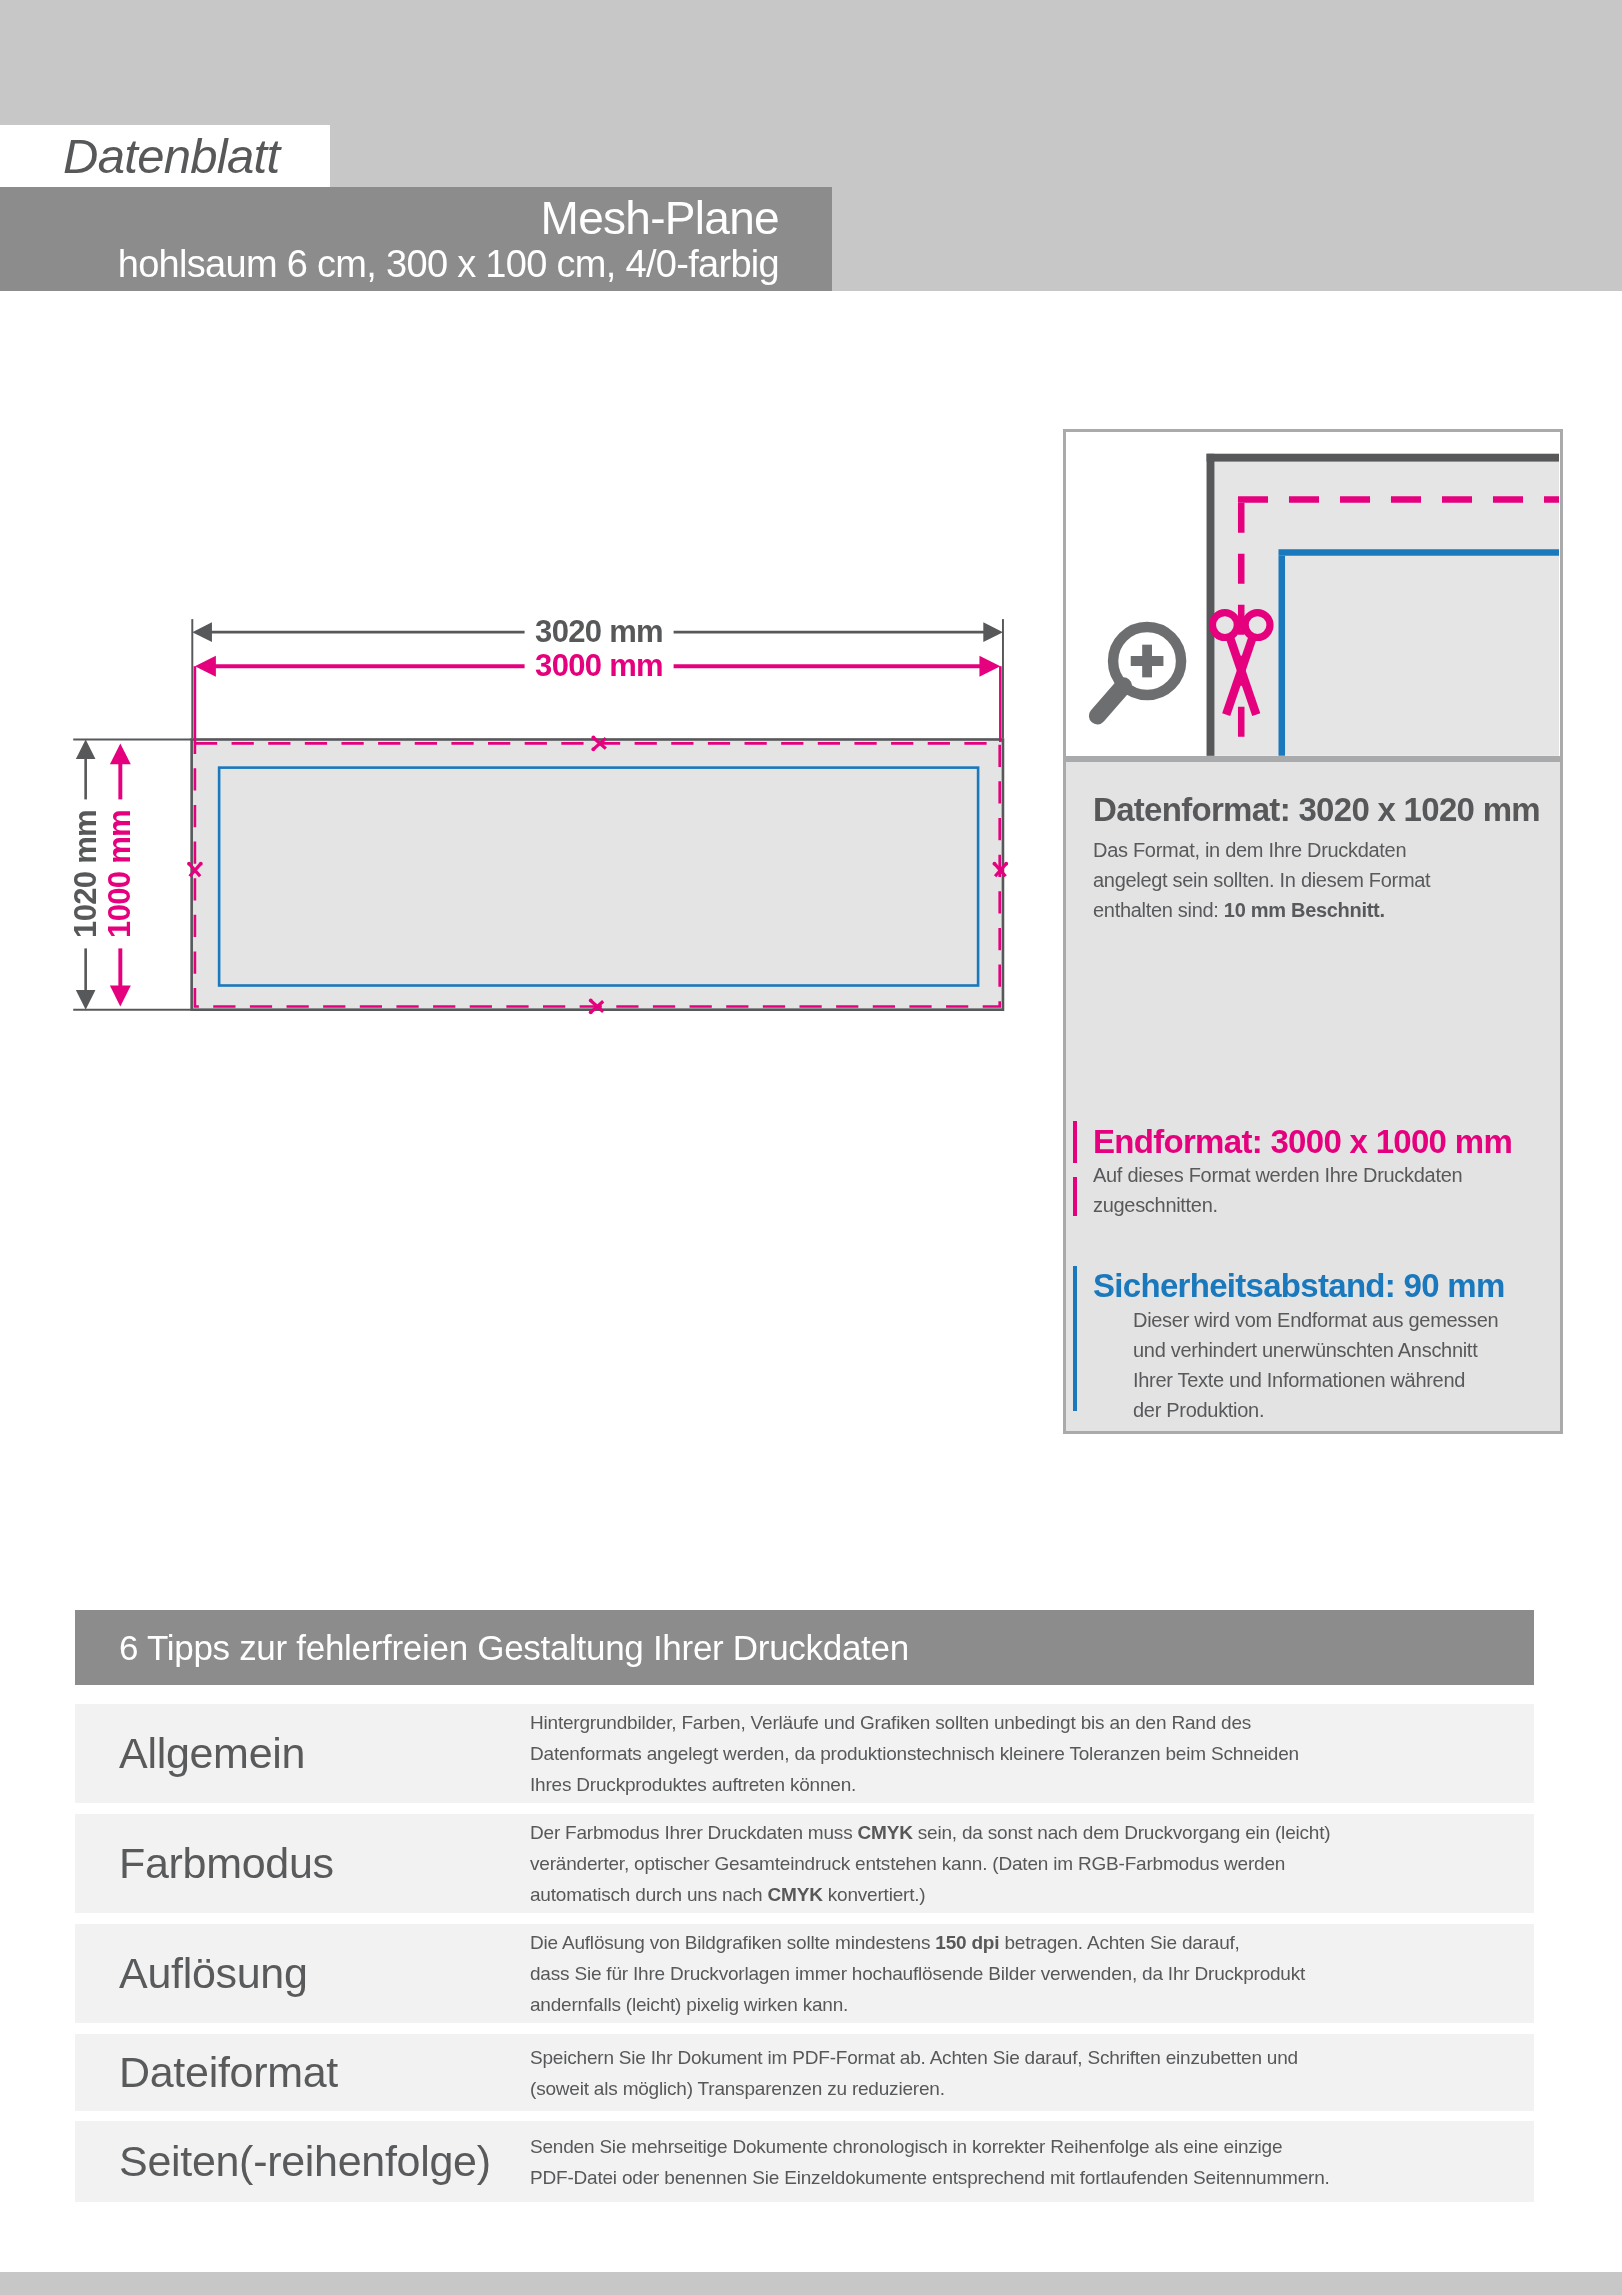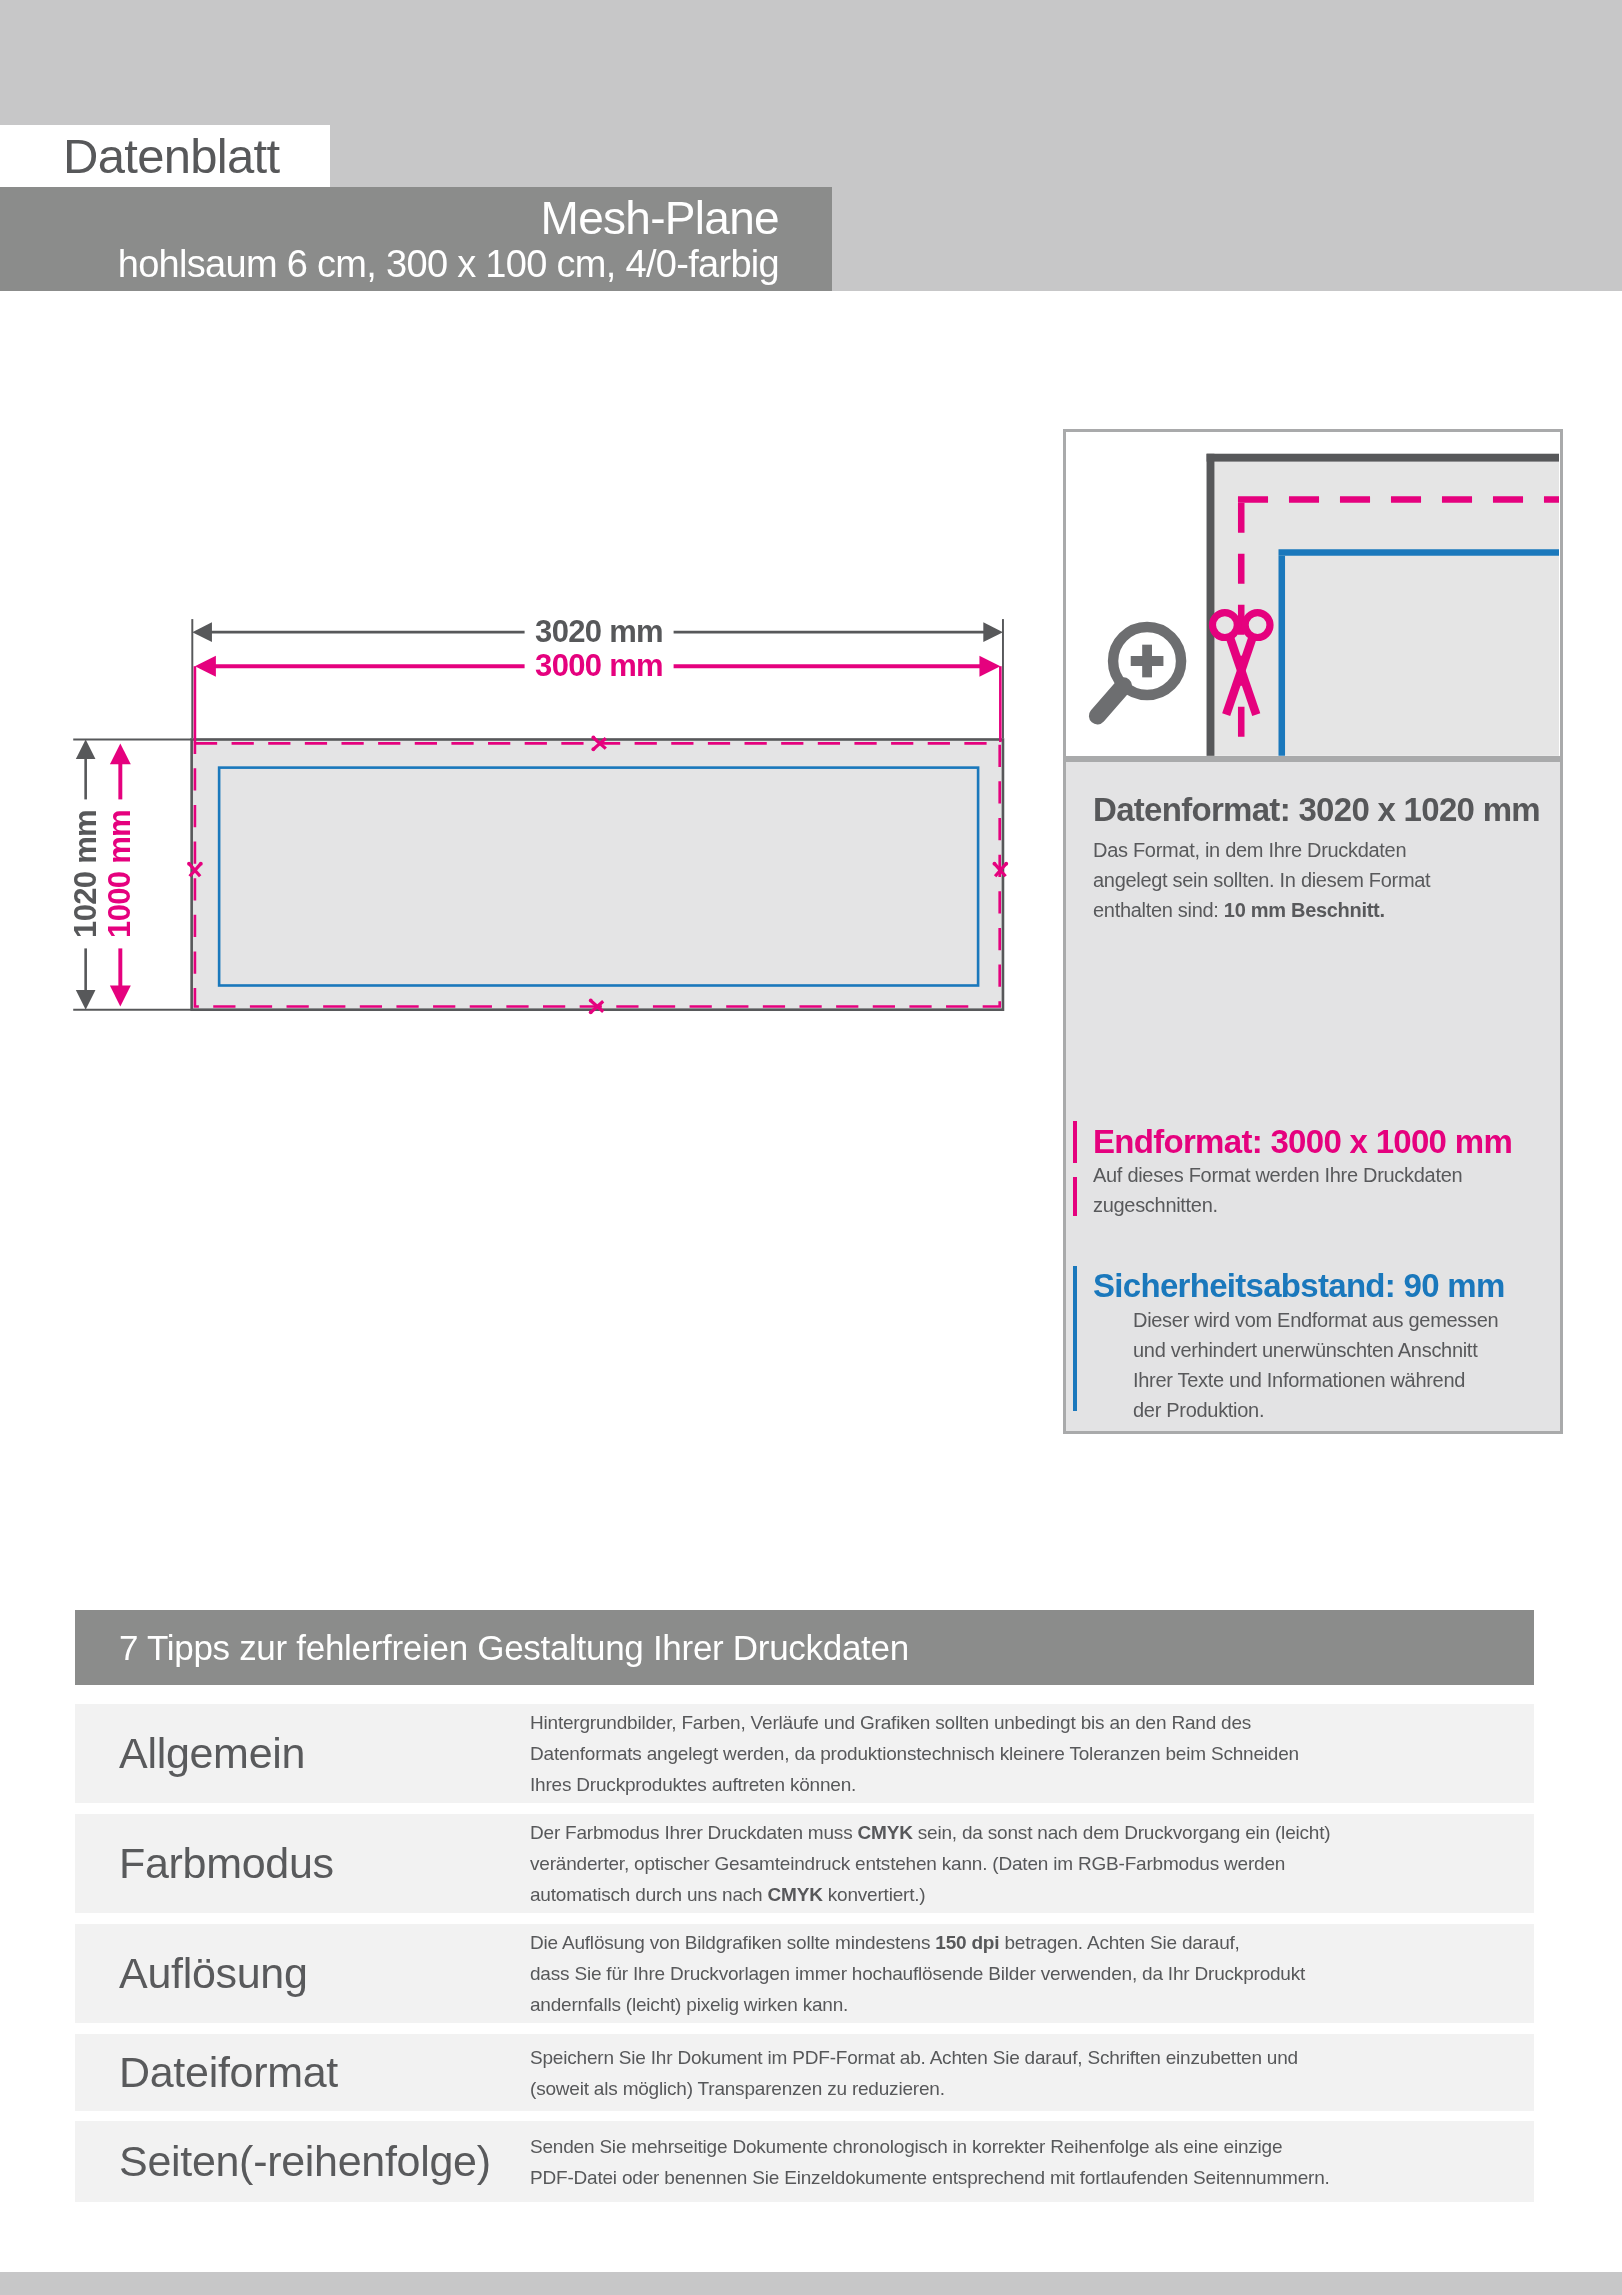--- a/index.html
+++ b/index.html
@@ -4,21 +4,21 @@
 <style>
   html,body{margin:0;padding:0;}
   body{
     width:1623px;height:2295px;position:relative;background:#ffffff;
     font-family:"Liberation Sans", sans-serif;color:#57585a;overflow:hidden;
   }
   .abs{position:absolute;}
   
   .band-light{left:0;top:0;width:1623px;height:291px;background:#c7c7c8;}
   .kicker-box{left:0;top:125px;width:330px;height:62px;background:#ffffff;display:flex;align-items:center;}
-  .kicker-box .txt{padding-left:63px;font-size:49px;color:#57585a;letter-spacing:-0.7px;}
+  .kicker-box .txt{padding-left:63px;font-size:49px;color:#57585a;letter-spacing:-0.7px;font-style:italic;}
   .band-dark{left:0;top:187px;width:832px;height:104px;background:#8b8c8b;display:flex;flex-direction:column;justify-content:center;align-items:flex-end;padding-right:53px;box-sizing:border-box;}
   .band-dark .title{font-size:46px;line-height:50px;color:#fff;letter-spacing:-0.7px;}
   .band-dark .subtitle{font-size:38px;line-height:43px;color:#fff;letter-spacing:-0.7px;}
   
   .dim-label{background:#ffffff;padding:1.3px 10.5px;font-size:31px;font-weight:600;color:#57585a;white-space:nowrap;letter-spacing:-0.7px;}
   .dim-label.magenta{color:#e5017e;font-weight:700;}
   .center-xy{transform:translate(-50%,-50%);}
   .rot{transform:translate(-50%,-50%) rotate(-90deg);}
   
   .illu-box{left:1063px;top:429px;width:500px;height:330px;background:#ffffff;border:3.3px solid #a9aaab;box-sizing:border-box;}
@@ -175,21 +175,21 @@
 
   <div class="vbar" style="top:504px;height:145px;background:#1a78bc;"></div>
   <div class="h" style="top:505px;color:#1a78bc;">Sicherheitsabstand: 90 mm</div>
   <div class="p" style="top:543px;margin-left:40px;">Dieser wird vom Endformat aus gemessen
 und verhindert unerwünschten Anschnitt
 Ihrer Texte und Informationen während
 der Produktion.</div>
 </div>
 
 <div class="abs tips-band">
-  <div class="txt">7 Tipps zur fehlerfreien Gestaltung Ihrer Druckdaten</div>
+  <div class="txt">6 Tipps zur fehlerfreien Gestaltung Ihrer Druckdaten</div>
 </div>
 
 <div class="abs tip-row" style="top:1704px;height:99px;">
   <div class="lbl">Allgemein</div>
   <div class="bod"><span>Hintergrundbilder, Farben, Verläufe und Grafiken sollten unbedingt bis an den Rand des
 Datenformats angelegt werden, da produktionstechnisch kleinere Toleranzen beim Schneiden
 Ihres Druckproduktes auftreten können.</span></div>
 </div>
 
 <div class="abs tip-row" style="top:1814px;height:99px;">

